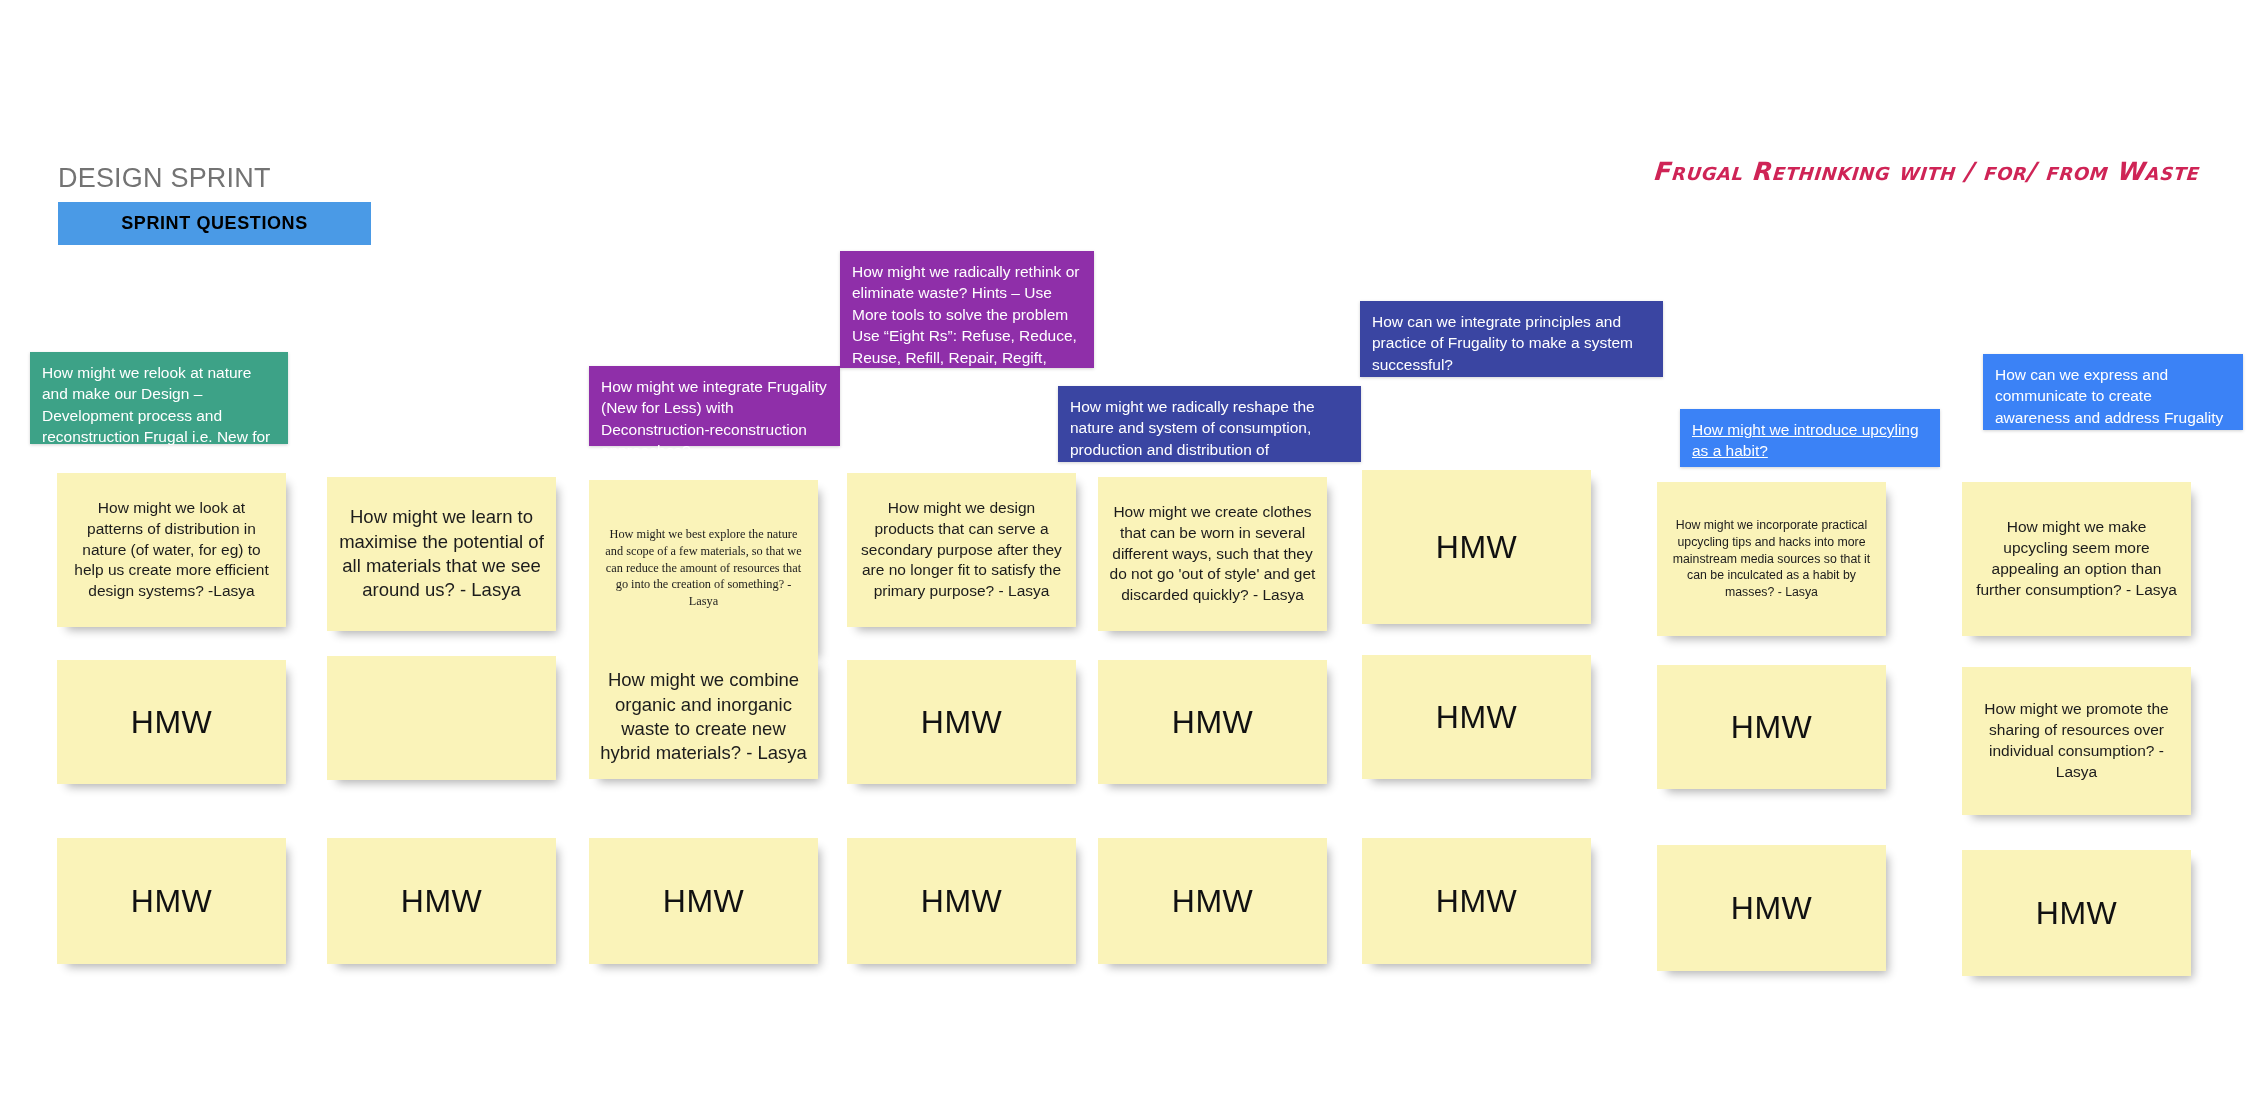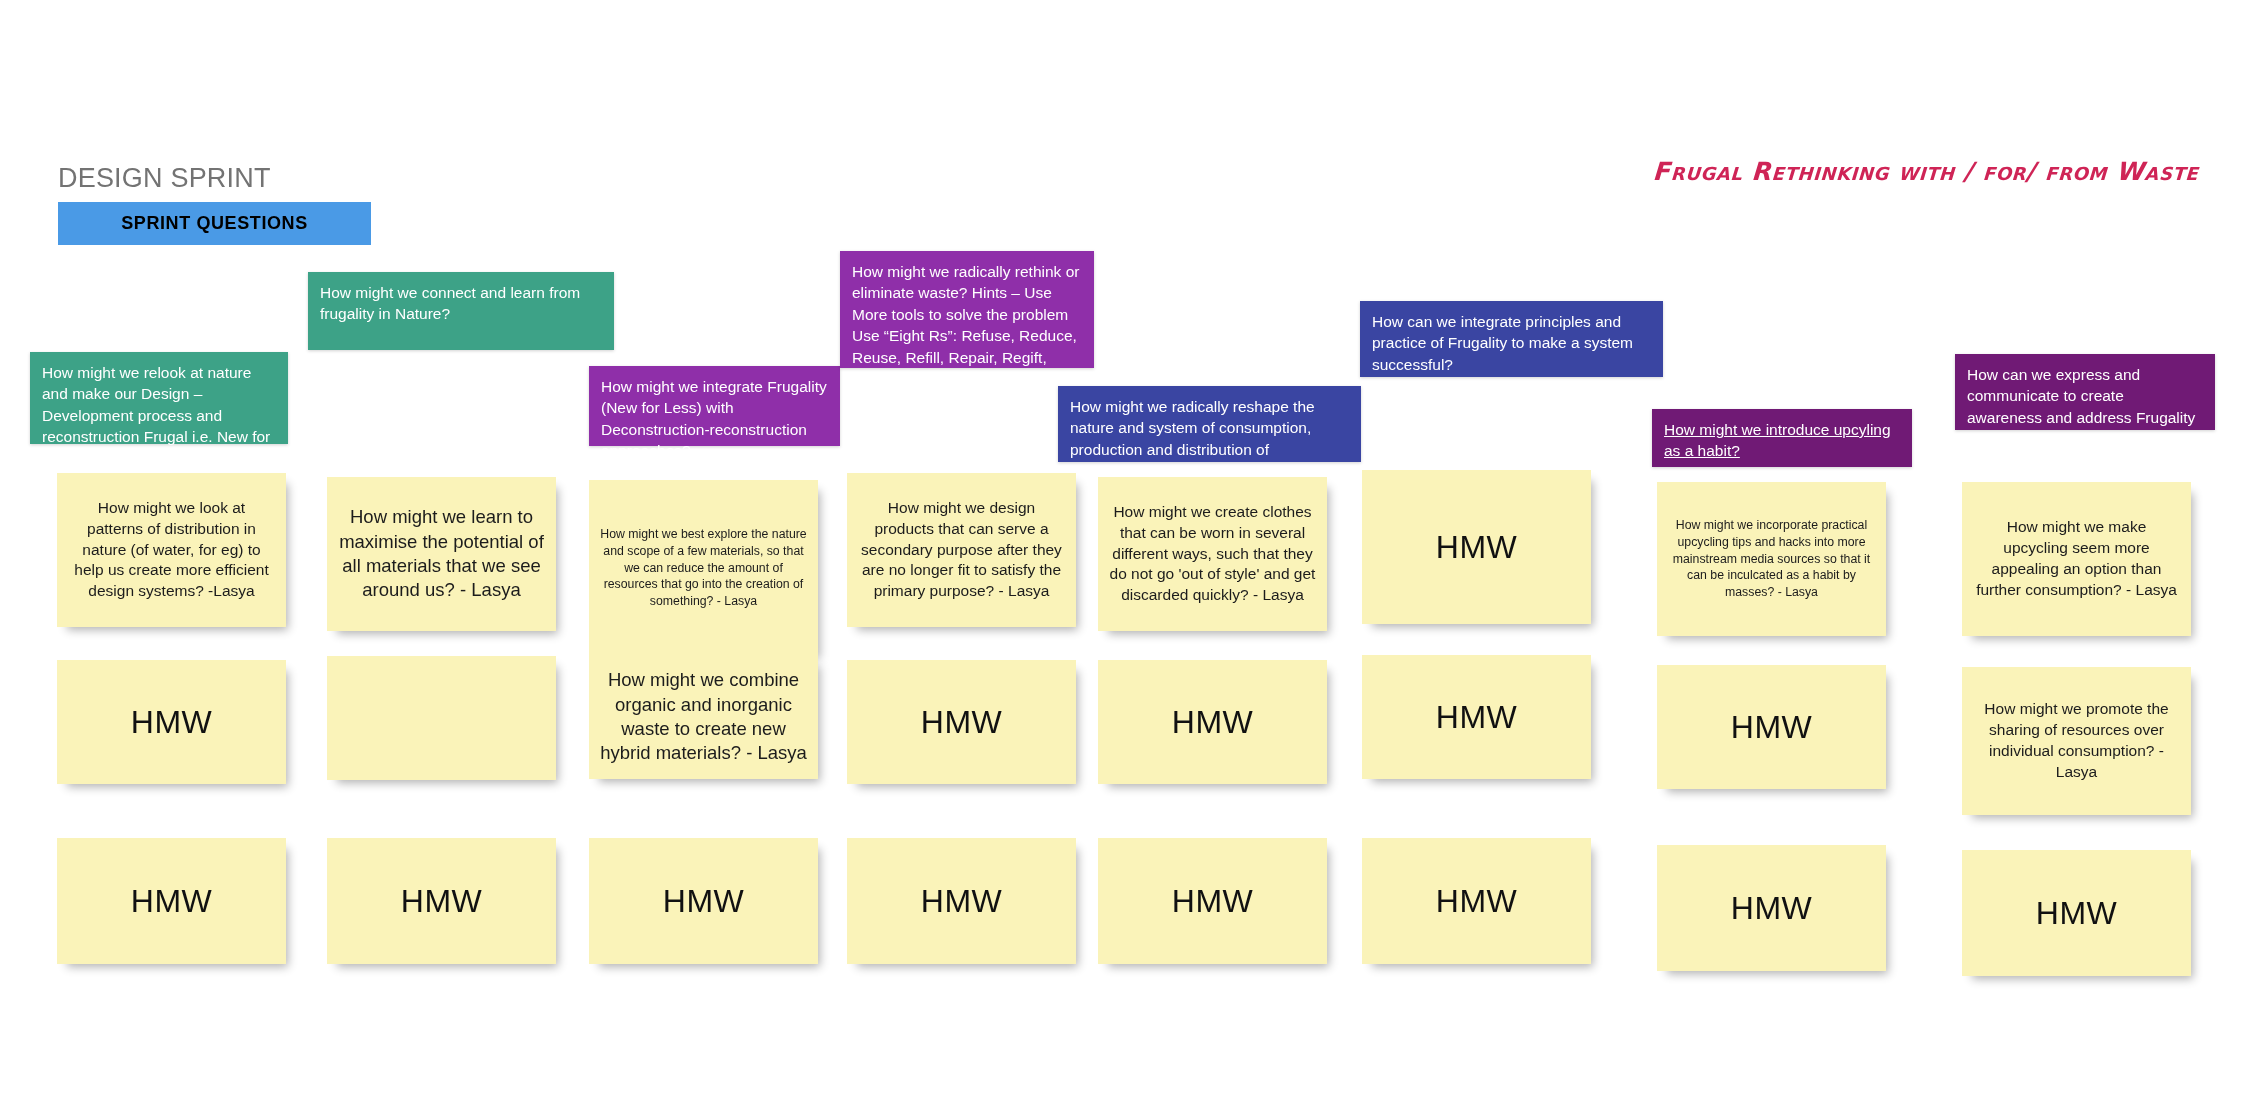--- a/index.html
+++ b/index.html
@@ -72,21 +72,21 @@
     color: #ffffff;
     font-size: 15.5px;
     line-height: 1.38;
     padding: 10px 12px 10px 12px;
     font-family: "Liberation Sans", sans-serif;
     box-shadow: 0 1px 3px rgba(0,0,0,0.18);
   }
   .qcard.green  { background: #3da287; }
   .qcard.purple { background: #8f2fa9; }
   .qcard.blue   { background: #3a45a2; }
-  .qcard.pink   { background: #701a75; }
+  .qcard.pink   { background: #3b82f6; margin-left: 28px; }
 
   
   .sticky {
     position: absolute;
     box-sizing: border-box;
     background: #faf3b9;
     color: #1c1c1c;
     display: flex;
     align-items: center;
     justify-content: center;
@@ -113,41 +113,40 @@
 
   <div id="header-group">
     <div id="page-title">DESIGN SPRINT</div>
     <div id="sprint-questions-banner">SPRINT QUESTIONS</div>
   </div>
 
   <div id="board-title">Frugal Rethinking with / for/ from Waste</div>
 
   <div class="qcard green" style="left:30px;  top:352px; width:258px; height:92px;">How might we relook at nature and make our Design – Development process and reconstruction Frugal i.e. New for Less?</div>
 
-  <div class="qcard green" style="left:308px; top:272px; width:306px; height:78px;">How might we connect and learn from frugality in Nature?</div>
 
   <div class="qcard purple" style="left:589px; top:366px; width:251px; height:80px;">How might we integrate Frugality (New for Less) with Deconstruction-reconstruction approaches?</div>
 
   <div class="qcard purple" style="left:840px; top:251px; width:254px; height:117px;">How might we radically rethink or eliminate waste? Hints – Use More tools to solve the problem Use “Eight Rs”: Refuse, Reduce, Reuse, Refill, Repair, Regift, Recycle,</div>
 
   <div class="qcard blue" style="left:1058px; top:386px; width:303px; height:76px;">How might we radically reshape the nature and system of consumption, production and distribution of resources?</div>
 
   <div class="qcard blue" style="left:1360px; top:301px; width:303px; height:76px;">How can we integrate principles and practice of Frugality to make a system successful?</div>
 
   <div class="qcard pink" style="left:1652px; top:409px; width:260px; height:58px;text-decoration:underline;">How might we introduce upcyling as a habit?</div>
 
   <div class="qcard pink" style="left:1955px; top:354px; width:260px; height:76px;">How can we express and communicate to create awareness and address Frugality ?</div>
 
   <div class="sticky big" style="left:327px; top:477px; width:229px; height:154px;">
       <span class="txt">How might we learn to maximise the potential of all materials that we see around us? - Lasya</span>
     </div>
   <div class="sticky med" style="left:57px;  top:473px; width:229px; height:154px;">
       <span class="txt">How might we look at patterns of distribution in nature (of water, for eg) to help us create more efficient design systems? -Lasya</span>
     </div>
-  <div class="sticky small" style="left:589px; top:480px; width:229px; height:176px;">
+  <div class="sticky small" style="left:589px; top:480px; width:229px; height:176px;font-family:Liberation Serif, serif;">
       <span class="txt">How might we best explore the nature and scope of  a few materials, so that we can reduce the amount of resources that go into the creation of something? - Lasya</span>
     </div>
   <div class="sticky med" style="left:847px; top:473px; width:229px; height:154px;">
       <span class="txt">How might we design products that can serve a secondary purpose after they are no longer fit to satisfy the primary purpose? - Lasya</span>
     </div>
   <div class="sticky med" style="left:1098px; top:477px; width:229px; height:154px;">
       <span class="txt">How might we create clothes that can be worn in several different ways, such that they do not go 'out of style' and get discarded quickly? - Lasya</span>
     </div>
   <div class="sticky hmw" style="left:1362px; top:470px; width:229px; height:154px;">
       <span class="txt">HMW</span>

